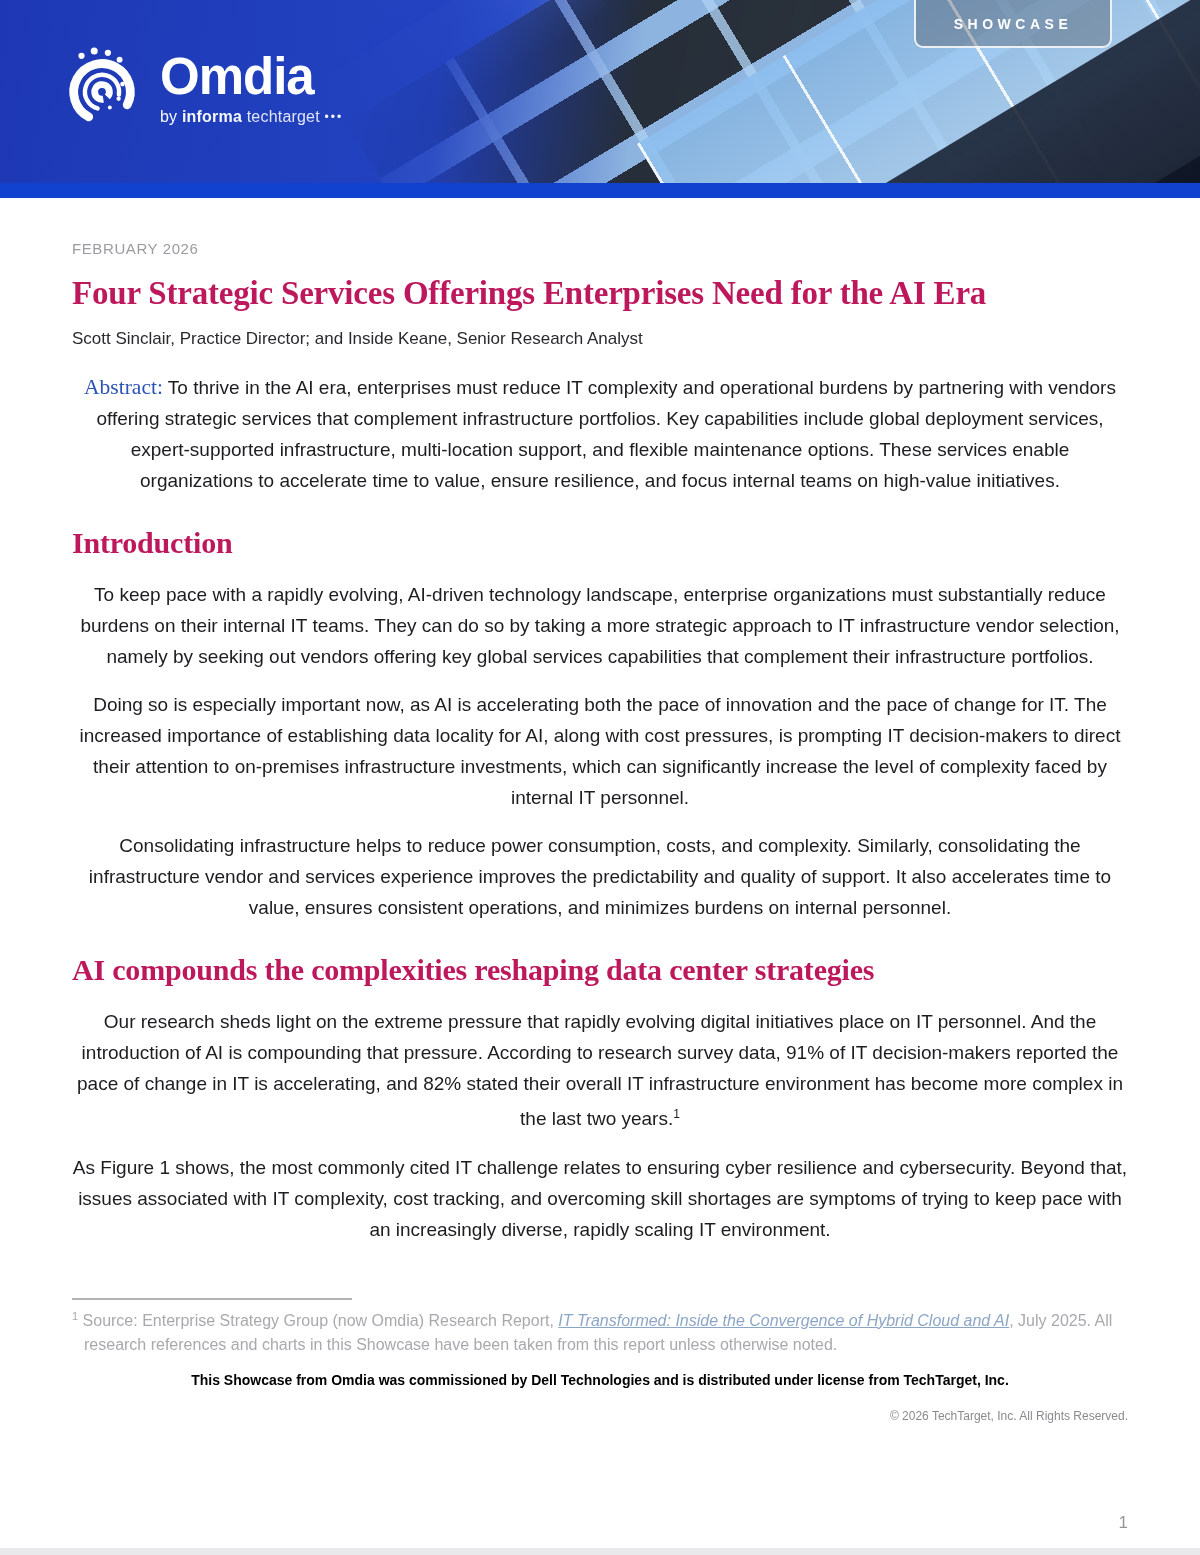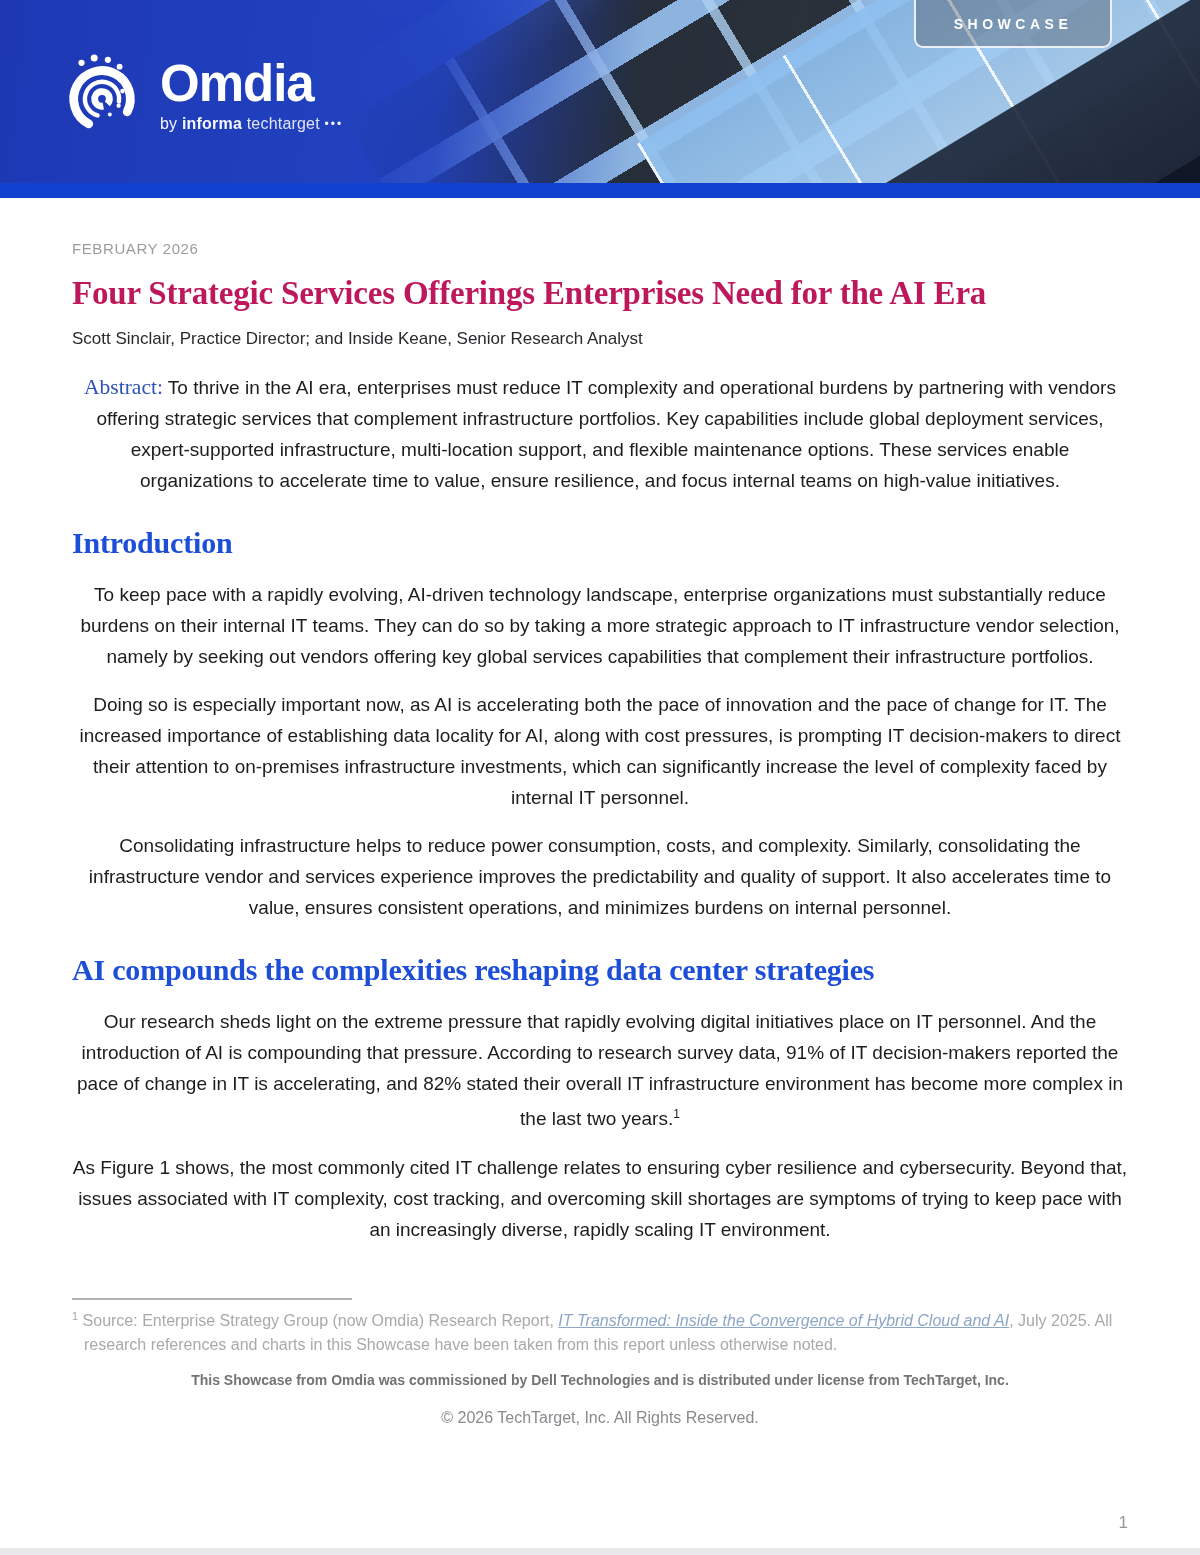--- a/index.html
+++ b/index.html
@@ -29,49 +29,49 @@
   .streak { position:absolute; transform:rotate(-31deg); pointer-events:none; }
   .streak.s1 { left:-60px; top:60px; width:620px; height:54px; background:linear-gradient(180deg,rgba(110,150,230,.38),rgba(110,150,230,0)); }
   .streak.s2 { left:-120px; bottom:-30px; width:760px; height:90px; background:linear-gradient(180deg,rgba(130,170,235,.30),rgba(130,170,235,0)); }
   .header-strip { position:absolute; left:0; right:0; bottom:0; height:15px; background:#1142cf; }
 
   .badge { position:absolute; top:-10px; right:88px; width:198px; height:58px; padding-top:10px;
     border:2px solid rgba(255,255,255,.85); border-radius:9px; background:rgba(78,86,98,.40);
     display:flex; align-items:center; justify-content:center;
     color:#fff; font-weight:700; font-size:14px; letter-spacing:4.5px; }
 
-  .logo { position:absolute; left:62px; top:52px; display:flex; align-items:center; color:#fff; }
+  .logo { position:absolute; left:62px; top:45px; display:flex; align-items:center; color:#fff; }
   .logo-icon { width:82px; height:86px; margin-right:16px; }
   .logo-text .brand { font-size:51px; font-weight:700; letter-spacing:-1px; line-height:1; }
   .logo-text .byline { margin-top:6px; font-size:16px; letter-spacing:.2px; opacity:.96; }
   .logo-text .byline b { font-weight:700; }
   .logo-text .byline .tt { font-weight:400; opacity:.9; }
   .logo-text .byline .dots { font-size:12px; letter-spacing:2px; vertical-align:1px; }
 
   
   .content { padding:0 72px; }
   .date { margin-top:42px; font-size:15px; letter-spacing:.6px; color:#9b9ba0; }
   .title { margin-top:16px; font-family:"Liberation Serif","DejaVu Serif",serif; font-weight:700;
     font-size:33px; letter-spacing:-.2px; color:#be185d; line-height:1.25; }
   .authors { margin-top:15px; font-size:17px; color:#2a2a2e; }
   p.body { margin-top:17px; font-size:19px; line-height:31px; color:#1d1d20;text-align:center; }
   p.body.first { margin-top:23px; }
   .abstract-label { font-family:"Liberation Serif","DejaVu Serif",serif; font-size:21.5px; color:#2b52b8; }
   h2.section { margin-top:27px; font-family:"Liberation Serif","DejaVu Serif",serif; font-weight:700;
-    font-size:30px; color:#1d4ed8; line-height:1.3; letter-spacing:-.2px; }
+    font-size:30px; color:#be185d; line-height:1.3; letter-spacing:-.2px; }
   sup.ref { font-size:12px; color:#1d1d20; }
 
   
   .footnote-rule { margin-top:53px; width:280px; border:0; border-top:2px solid #b3b3b6; }
   .footnote { margin-top:4px; font-size:16px; line-height:24px; color:#a9a9ad;
     padding-left:12px; text-indent:-12px; }
   .footnote sup { font-size:11px; }
   .footnote a { color:#8ca6c6; font-style:italic; text-decoration:underline; }
-  .commission { margin-top:15px; text-align:center; font-size:14px; font-weight:600; color:#737373; }
-  .copyright { margin-top:21px; text-align:center; font-size:16px; color:#8a8a8e; }
+  .commission { margin-top:15px; text-align:center; font-size:14px; font-weight:600; color:#000000; }
+  .copyright { margin-top:21px; text-align:right; font-size:12px; color:#8a8a8e; }
   .pagenum { position:absolute; right:72px; bottom:22px; font-size:17px; color:#96969a; }
   .bottom-strip { position:absolute; left:0; right:0; bottom:0; height:7px; background:#e9e9ec; }
 </style>
 </head>
 <body>
 
 <div class="sheet">
 
   <div class="header">
     <div class="photo">

